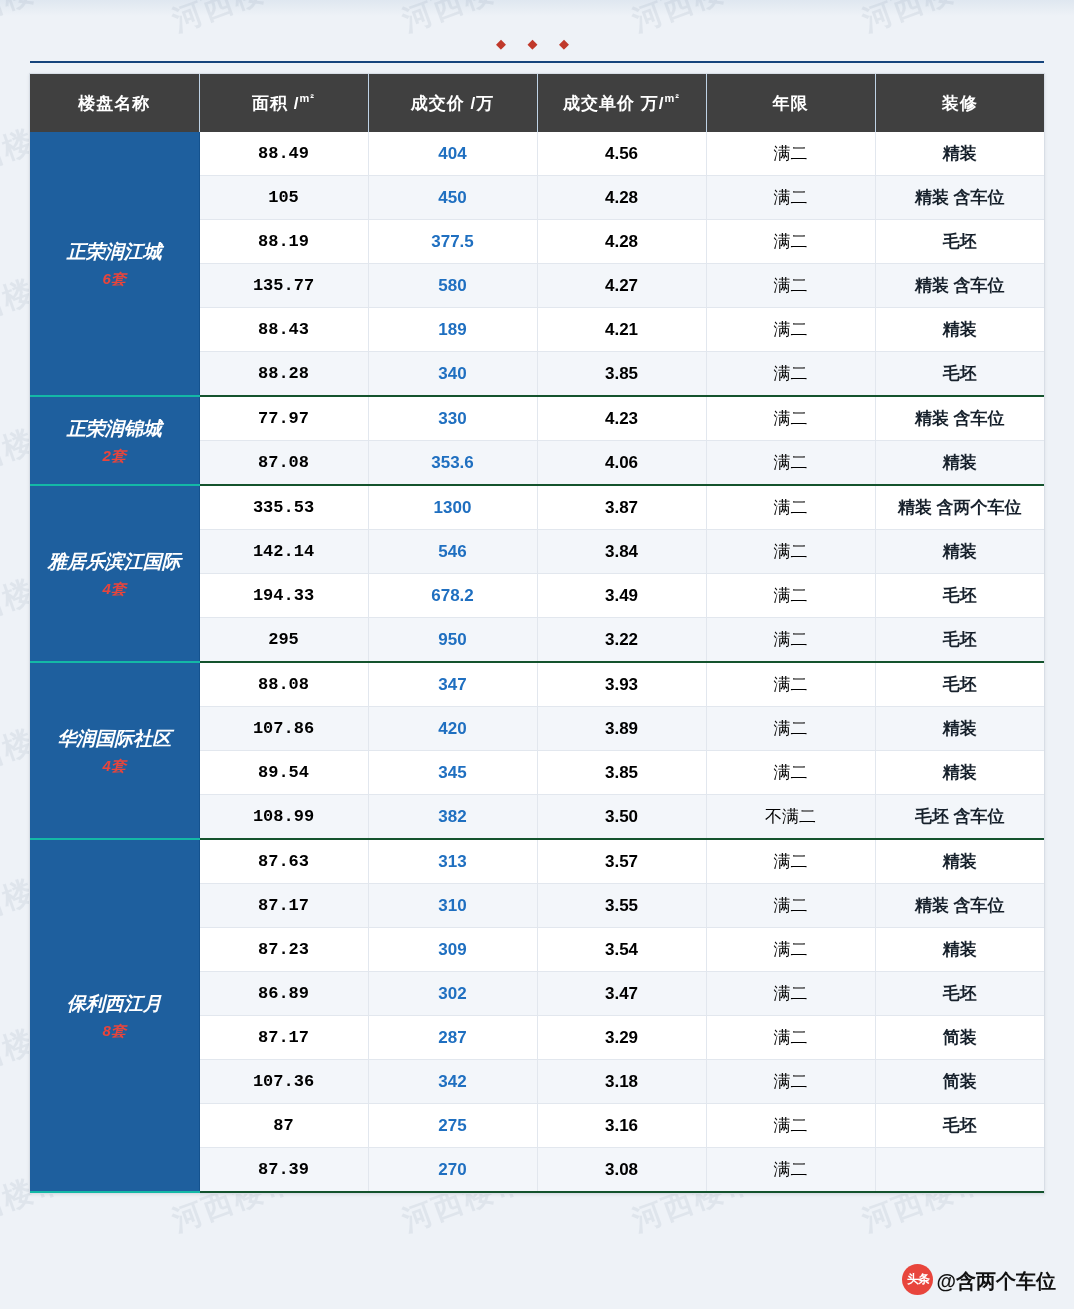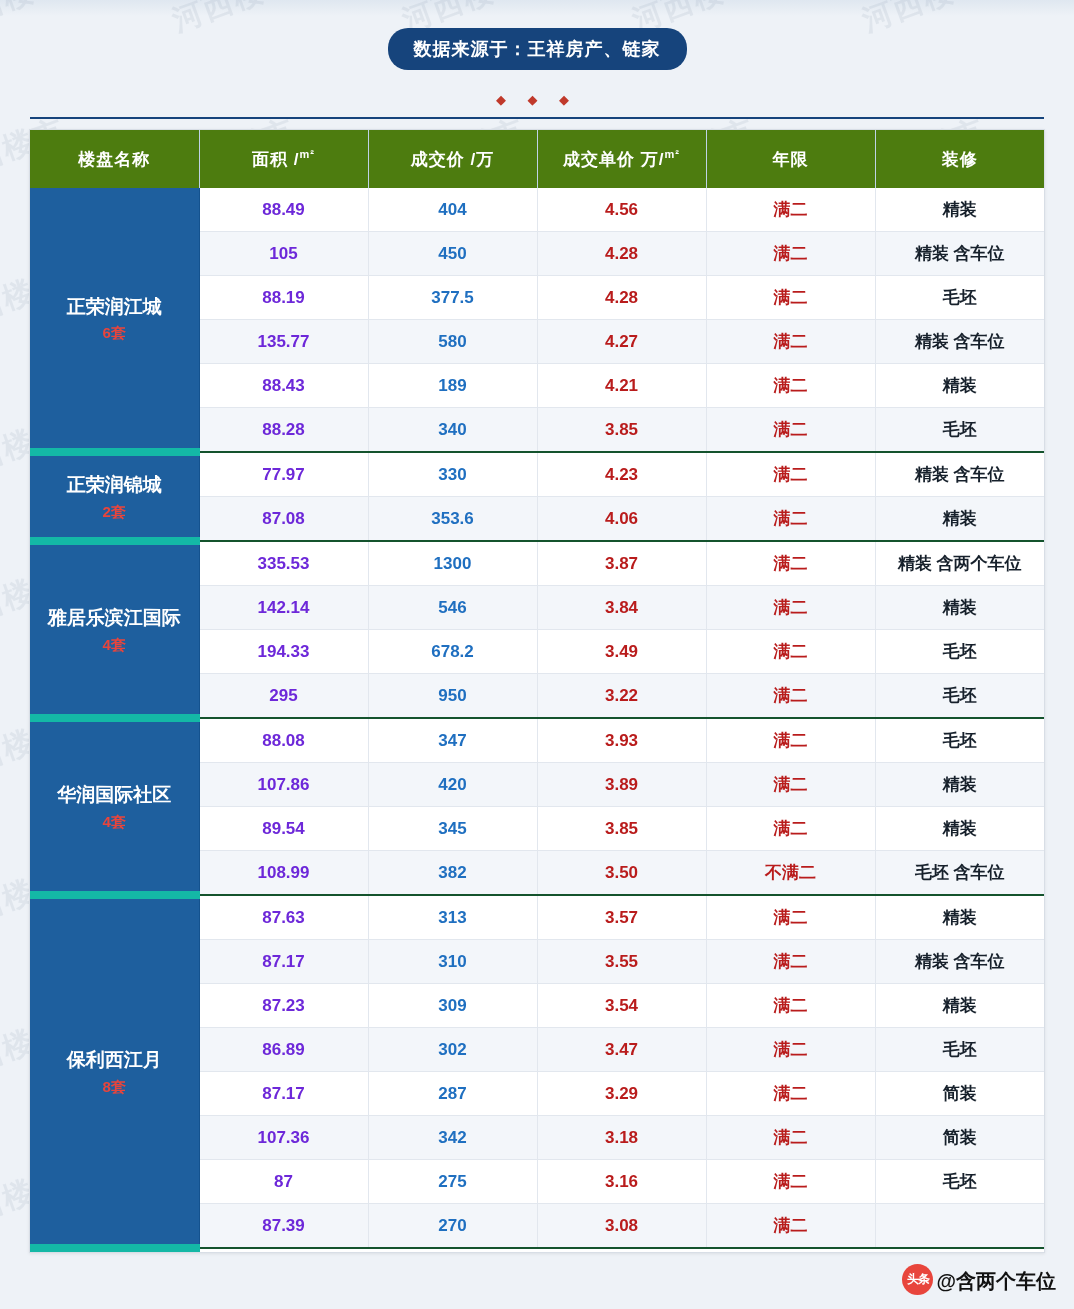--- a/index.html
+++ b/index.html
@@ -82,21 +82,21 @@
     border: 1px solid #d8dee6;
     background: #ffffff;
     box-shadow: 0 1px 3px rgba(0,0,0,0.08);
   }
   table {
     border-collapse: collapse;
     width: 100%;
     table-layout: fixed;
   }
   thead th {
-    background: #4d7c0f;
+    background: #404040;
     color: #ffffff;
     font-size: 17px;
     font-weight: bold;
     height: 56px;
     border-right: 1px solid #bfd3e6;
     letter-spacing: 1px;
   }
   thead th:last-child { border-right: none; }
   thead th sup {
     font-size: 11px;
@@ -111,34 +111,35 @@
     background: #ffffff;
   }
   td:last-child { border-right: none; }
   tr:nth-child(even) td { background: #f3f6fa; }
   .c-name {
     background: #1e5f9e !important;
     color: #ffffff;
     font-size: 19px;
     font-weight: bold;
     border-right: 1px solid #14528e;
-    border-bottom: 8px solid #14b8a6;
+    border-bottom: 2px solid #14b8a6;
     line-height: 1.55;
     width: 196px;
+    font-style: italic;
   }
   .c-name .cnt {
     display: block;
     color: #e8453c;
     font-size: 15px;
     font-weight: bold;
   }
-  .c-area { width: 152px; color: #6d28d9; font-weight: bold; }
+  .c-area { width: 152px; color: #000000; font-weight: bold; font-family: Liberation Mono, monospace; }
   .c-price { width: 152px; color: #1f6fc0; font-weight: bold; }
-  .c-unit { width: 170px; color: #b91c1c; font-weight: bold; }
-  .c-year { width: 142px; color: #b91c1c; font-weight: bold; }
+  .c-unit { width: 170px; color: #000000; font-weight: bold; }
+  .c-year { width: 142px; color: #000000; font-weight: normal; }
   .c-deco { width: 200px; color: #16202b; font-weight: bold; }
   .group-end td { border-bottom: 2px solid #14532d; }
   .badge {
     position: absolute;
     right: 18px;
     bottom: 14px;
     display: flex;
     align-items: flex-end;
     gap: 3px;
     z-index: 3;
@@ -215,23 +216,20 @@
     <div class="wm" style="left: -60px; top: 1180px;">河西楼市</div>
     <div class="wm" style="left: 170px; top: 1180px;">河西楼市</div>
     <div class="wm" style="left: 400px; top: 1180px;">河西楼市</div>
     <div class="wm" style="left: 630px; top: 1180px;">河西楼市</div>
     <div class="wm" style="left: 860px; top: 1180px;">河西楼市</div>
   </div>
 
 <div class="page">
 
 
-  <div class="source-wrap">
-    <div class="source-pill">数据来源于：王祥房产、链家</div>
-  </div>
 
   <div class="dots">◆ ◆ ◆</div>
   <div class="rule"></div>
 
   <div class="table-wrap">
     <table>
       <thead>
         <tr>
           <th><span>楼盘名称</span></th>
           <th><span>面积 /</span><sup>m²</sup></th>

